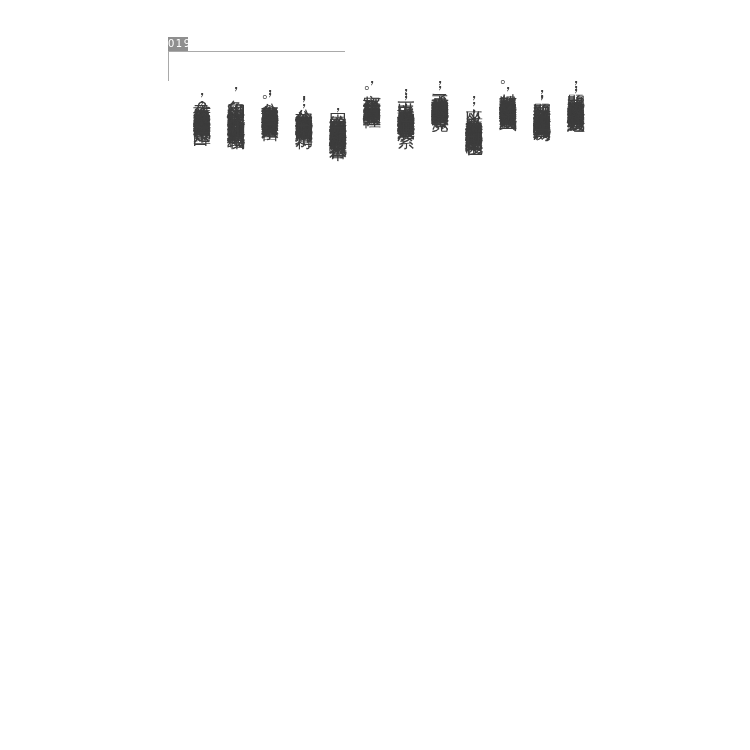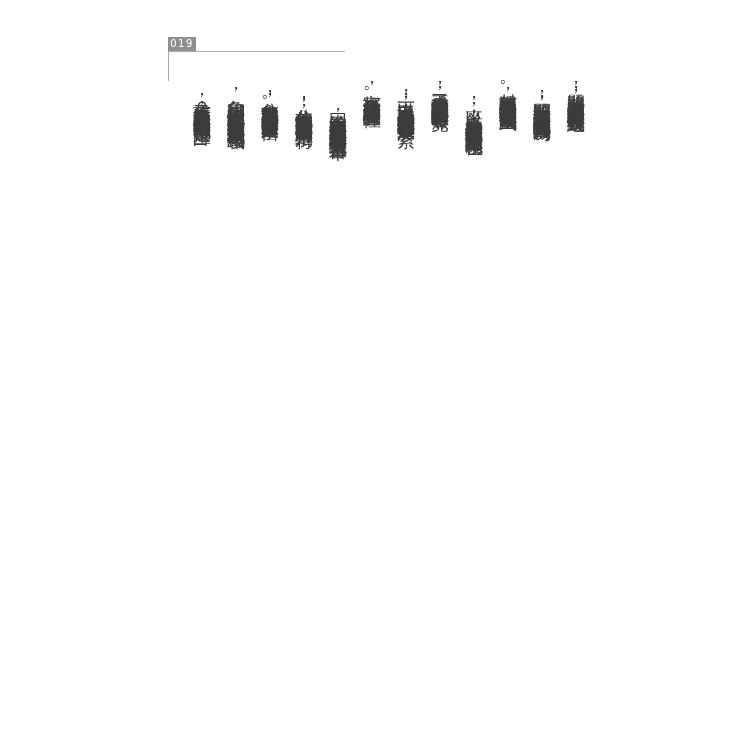--- a/index.html
+++ b/index.html
@@ -8,21 +8,21 @@
     height: 750px;
     background: #ffffff;
     position: relative;
     overflow: hidden;
     font-family: "Liberation Serif", "DejaVu Serif", serif;
   }
   .pagenum {
     position: absolute;
     left: 168px;
     top: 37px;
-    width: 28px;
+    width: 20px;
     height: 14px;
     background: var(--pn-bg, #8f8f8f);
     color: var(--pn-fg, #ffffff);
     font-family: "DejaVu Sans", "Liberation Sans", sans-serif;
     font-size: 10px;
     line-height: 14px;
     text-align: center;
     letter-spacing: 1.5px;
   }
   .hrule {

